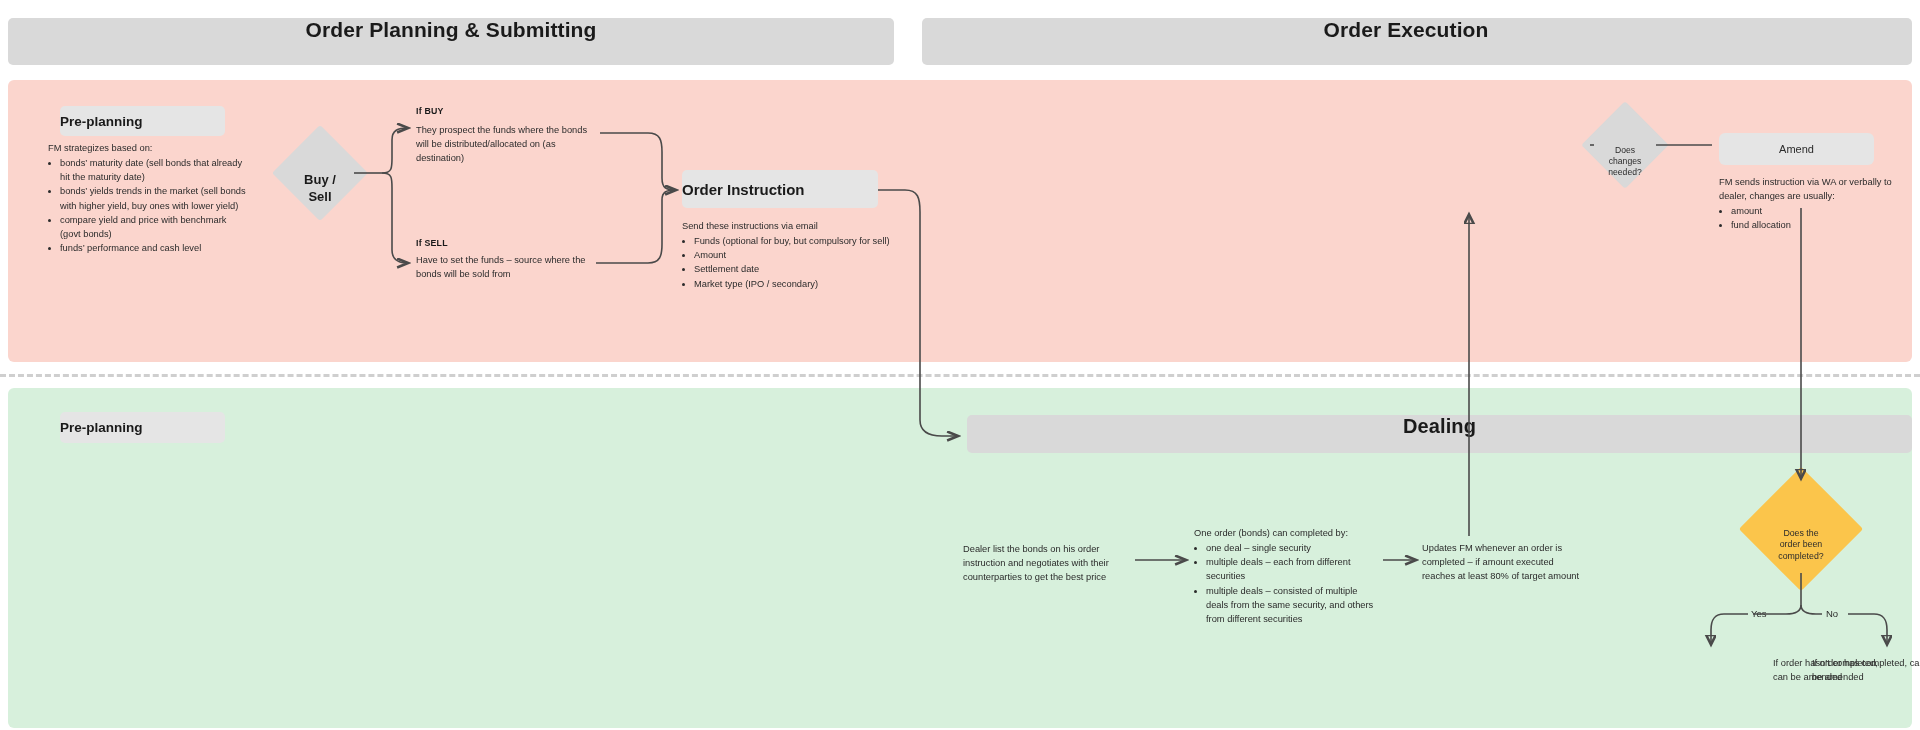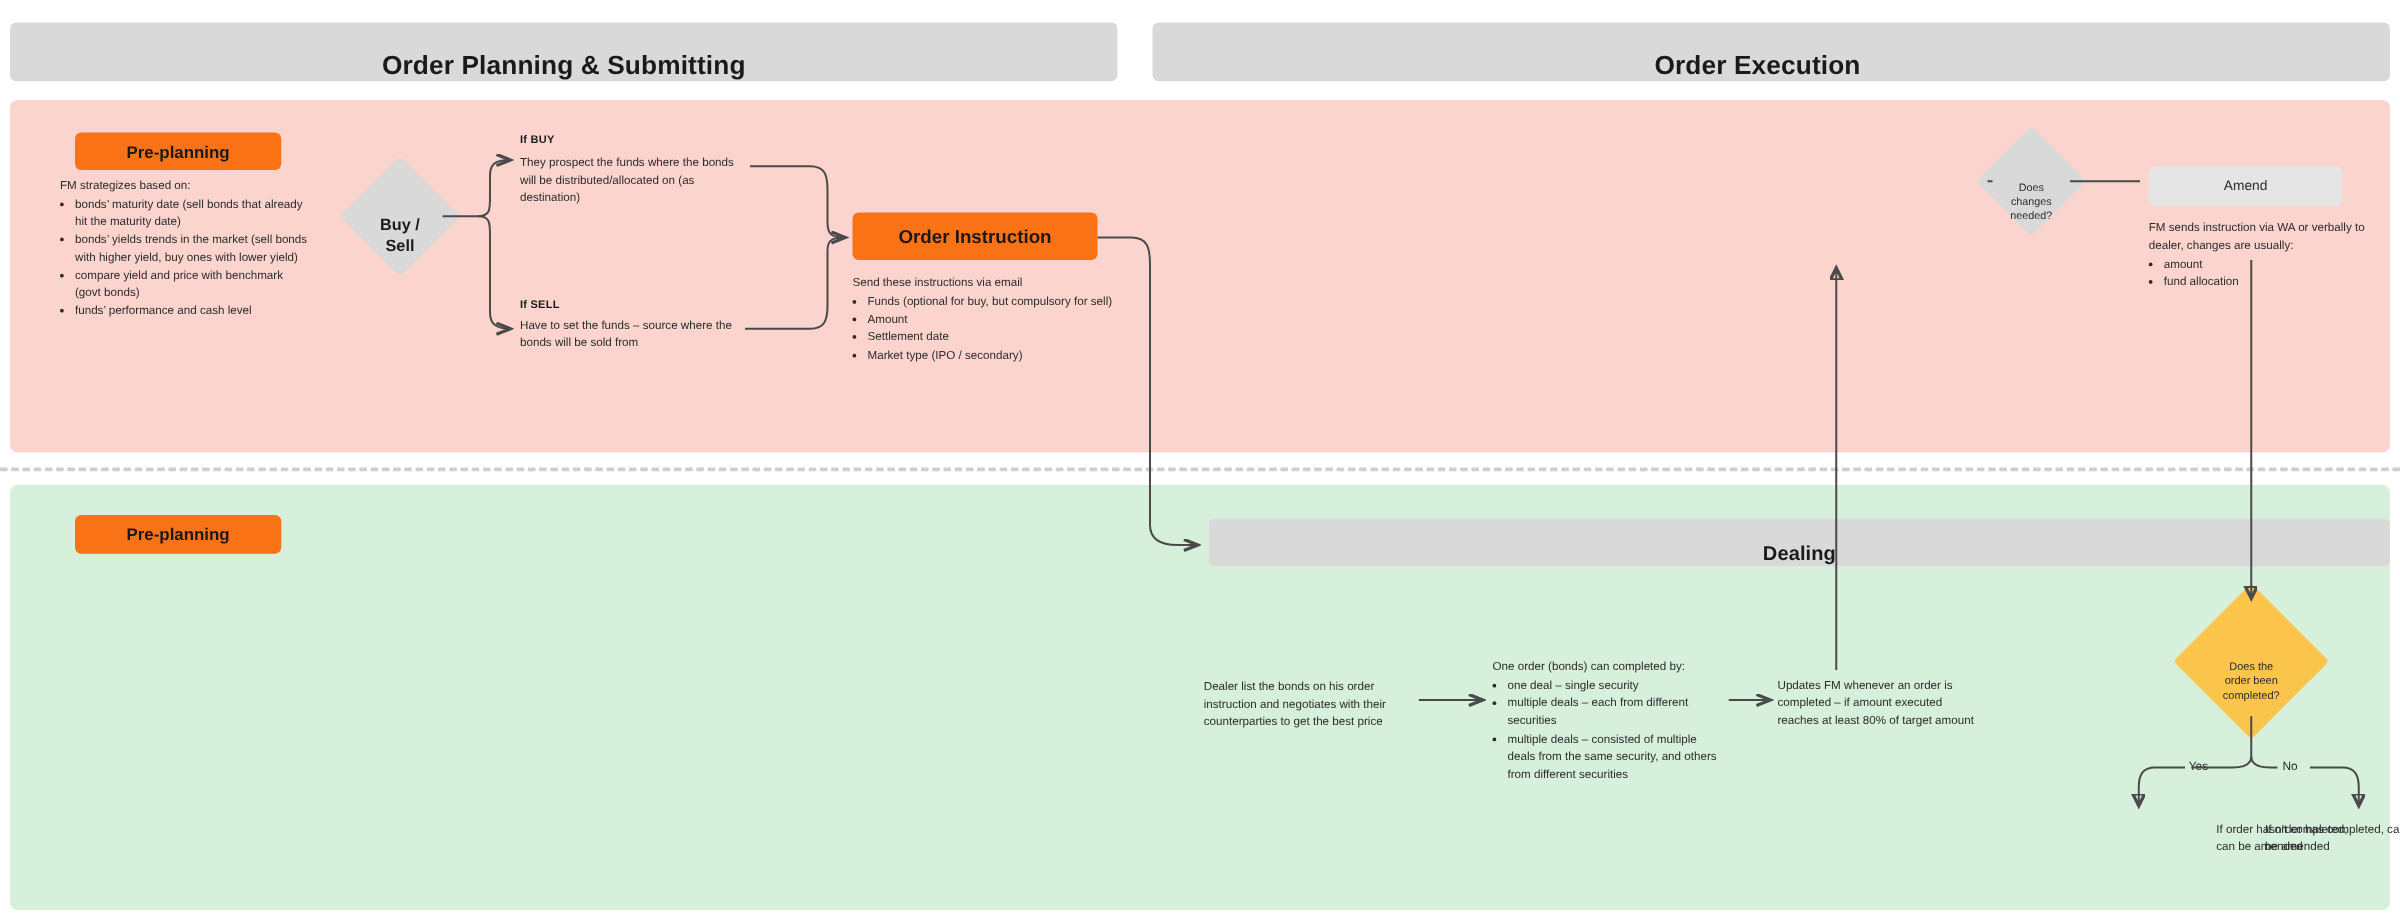--- a/index.html
+++ b/index.html
@@ -14,21 +14,21 @@
     height: 730px;
     background: #ffffff;
     overflow: hidden;
   }
   
   .lane-header {
     position: absolute;
     background: #d9d9d9;
     border-radius: 5px;
     display: flex;
-    align-items: flex-end;
+    align-items: flex-start;
     justify-content: center;
   }
   .lane-header span {
     font-size: 21px;
     font-weight: bold;
     color: #1a1a1a;
     letter-spacing: 0.1px;
   }
   #lane-header-planning { left: 8px;  top: 18px; width: 886px; height: 47px; }
   #lane-header-execution { left: 922px; top: 18px; width: 990px; height: 47px; }
@@ -45,25 +45,25 @@
   #lane-divider {
     position: absolute;
     left: 0px; top: 374px;
     width: 1920px; height: 0;
     border-top: 3px dashed #cfcfcf;
   }
 
   
   .grey-box {
     position: absolute;
-    background: #f97316;
+    background: #e5e5e5;
     border-radius: 5px;
     display: flex;
     align-items: center;
-    justify-content: center;
+    justify-content: flex-start;
     text-align: center;
   }
   .grey-box span { font-size: 13.5px; font-weight: bold; color: #1a1a1a; }
 
   .orange-box {
     position: absolute;
     background: #e5e5e5;
     border-radius: 6px;
     display: flex;
     align-items: center;
@@ -208,21 +208,21 @@
       <li>fund allocation</li>
     </ul>
   </div>
 
   <div class="grey-box" style="left:60px; top:412px; width:165px; height:31px;">
     <span>Pre-planning</span>
   </div>
 
 
   <div class="lane-header" style="left:967px; top:415px; width:945px; height:38px;">
-    <span style="font-size:16px;">Dealing</span>
+    <span style="font-size:20px;">Dealing</span>
   </div>
 
   <div class="txt" style="left:1194px; top:526px; width:182px;">
     <div class="lead">One order (bonds) can completed by:</div>
     <ul>
       <li>one deal – single security</li>
       <li>multiple deals – each from different securities</li>
       <li>multiple deals – consisted of multiple deals from the same security, and others from different securities</li>
     </ul>
   </div>

